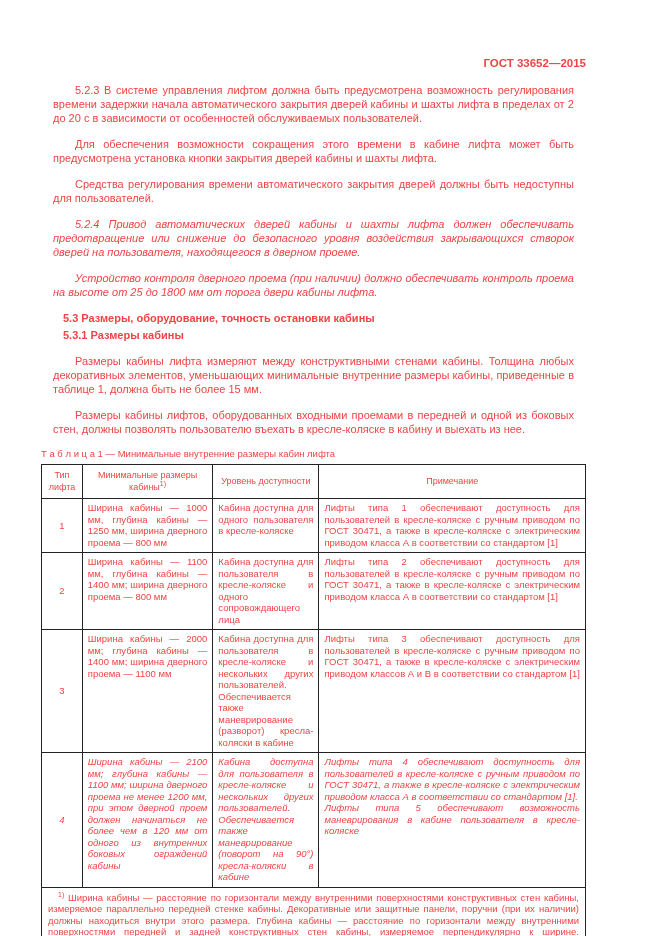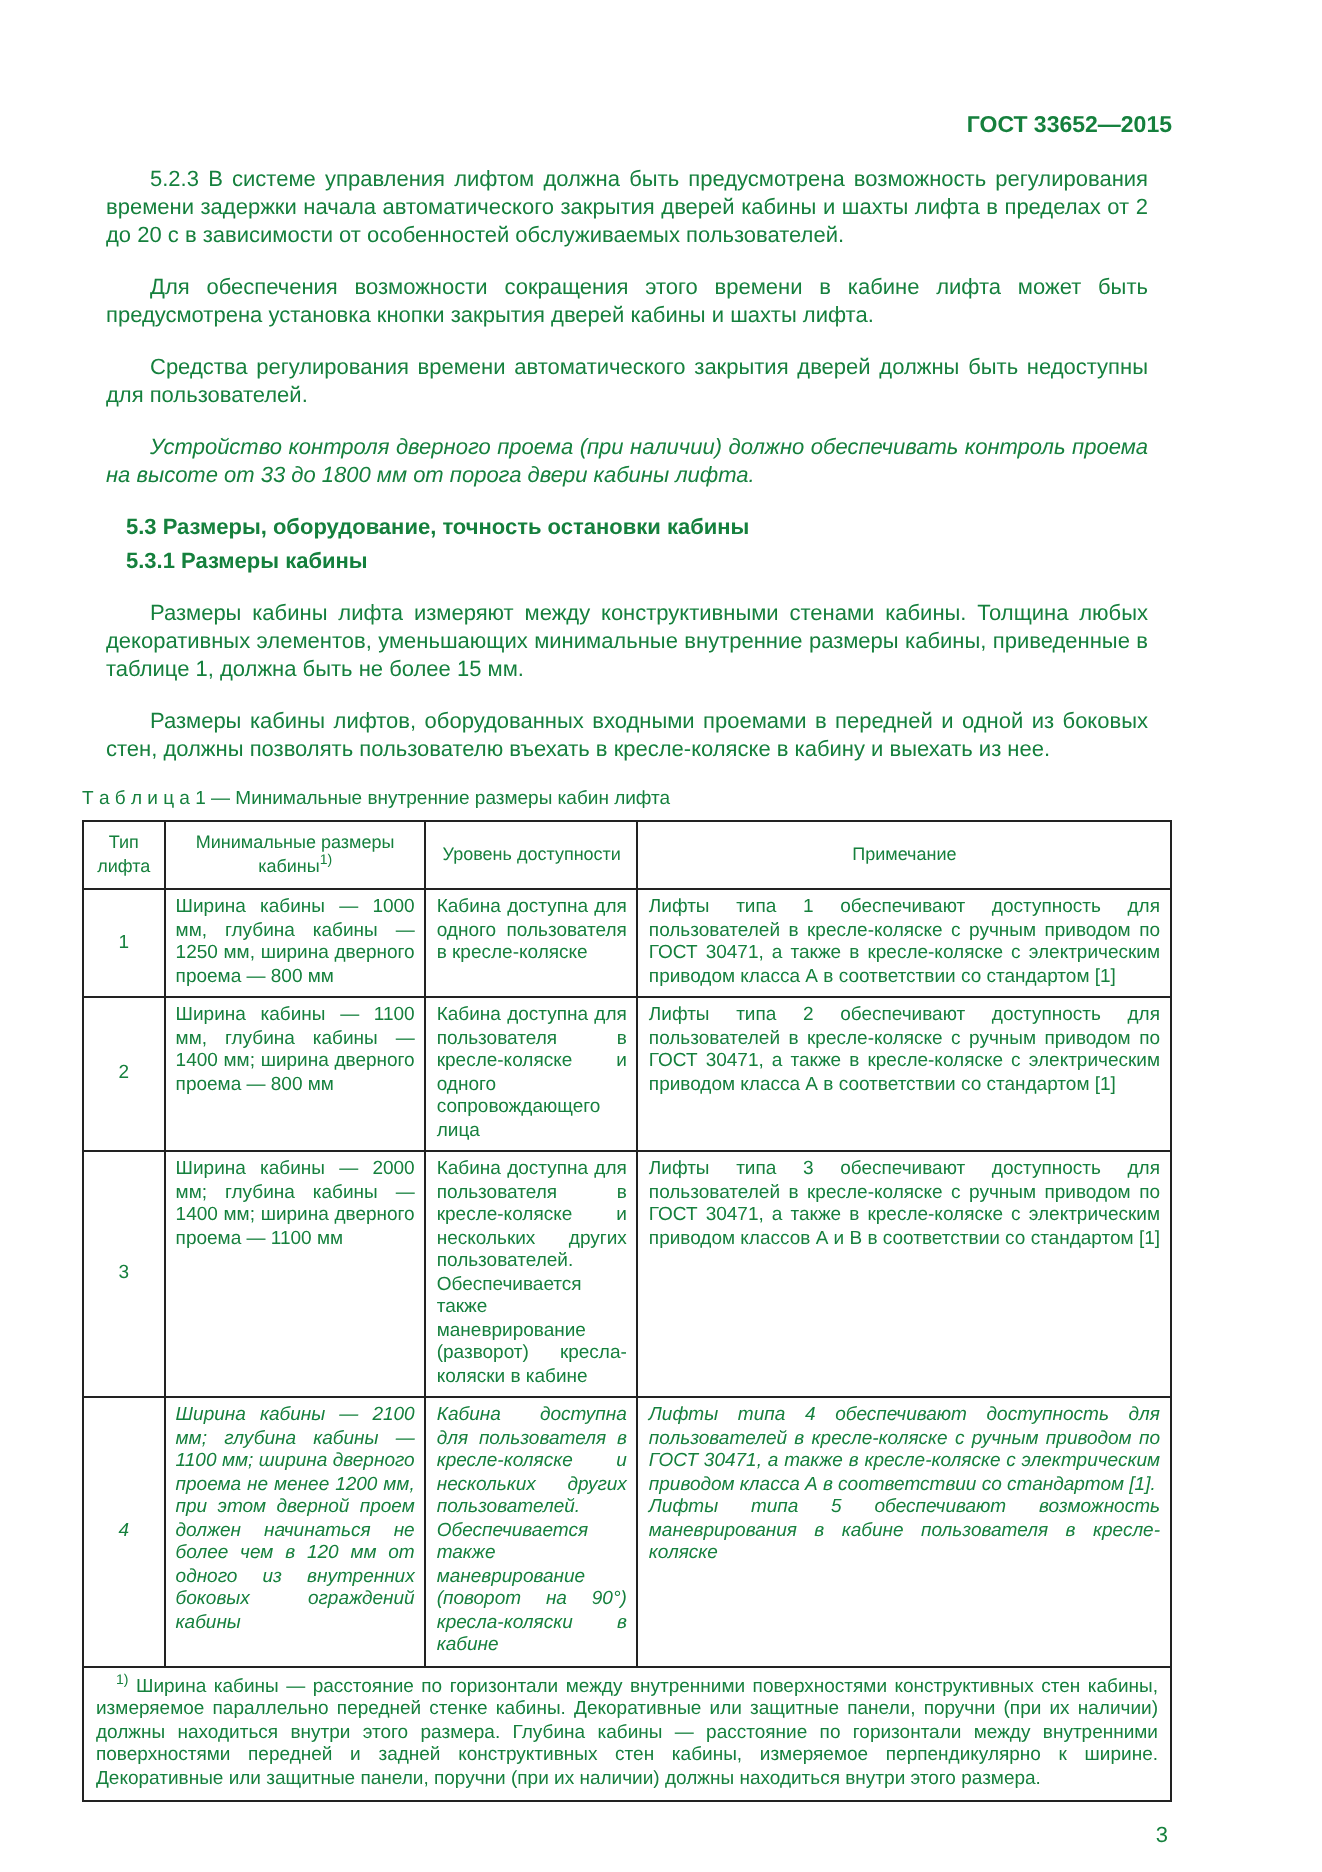--- a/index.html
+++ b/index.html
@@ -2,21 +2,21 @@
 <html lang="ru"><head>
 <meta charset="utf-8">
 <style>
   html, body { margin: 0; padding: 0; background: #888; }
   .page {
     position: relative;
     width: 661px; height: 936px;
     margin: 0 auto;
     background: #ffffff;
     font-family: "Liberation Sans", "DejaVu Sans", sans-serif;
-    color: #15803d;
+    color: #ef4444;
     overflow: hidden;
   }
   .content {
     position: absolute;
     left: 41px; top: 56px;
     width: 545px;
   }
   .gost-header {
     text-align: right;
     font-weight: bold;
@@ -89,21 +89,22 @@
 <body>
 
 <div class="page">
   <div class="content">
 
     <div class="gost-header">ГОСТ 33652—2015</div>
 
     <p class="body-par">5.2.3  В системе управления лифтом должна быть предусмотрена возможность регулирования времени задержки начала автоматического закрытия дверей кабины и шахты лифта в пределах от 2 до 20 с в зависимости от особенностей обслуживаемых пользователей.</p>
     <p class="body-par">Для обеспечения возможности сокращения этого времени в кабине лифта может быть предусмотрена установка кнопки закрытия дверей кабины и шахты лифта.</p>
     <p class="body-par">Средства регулирования времени автоматического закрытия дверей должны быть недоступны для пользователей.</p>
-    <p class="body-par it">Устройство контроля дверного проема (при наличии) должно обеспечивать контроль проема на высоте от 33 до 1800 мм от порога двери кабины лифта.</p>
+    <p class="body-par it">5.2.4  Привод автоматических дверей кабины и шахты лифта должен обеспечивать предотвращение или снижение до безопасного уровня воздействия закрывающихся створок дверей на пользователя, находящегося в дверном проеме.</p>
+    <p class="body-par it">Устройство контроля дверного проема (при наличии) должно обеспечивать контроль проема на высоте от 25 до 1800 мм от порога двери кабины лифта.</p>
 
     <p class="heading">5.3  Размеры, оборудование, точность остановки кабины</p>
     <p class="heading">5.3.1  Размеры кабины</p>
 
     <p class="body-par">Размеры кабины лифта измеряют между конструктивными стенами кабины. Толщина любых декоративных элементов, уменьшающих минимальные внутренние размеры кабины, приведенные в таблице 1, должна быть не более 15 мм.</p>
     <p class="body-par">Размеры кабины лифтов, оборудованных входными проемами в передней и одной из боковых стен, должны позволять пользователю въехать в кресле-коляске в кабину и выехать из нее.</p>
 
     <div class="table-caption">
       <span>Т а б л и ц а  1</span>
       <span>— Минимальные внутренние размеры кабин лифта</span>

